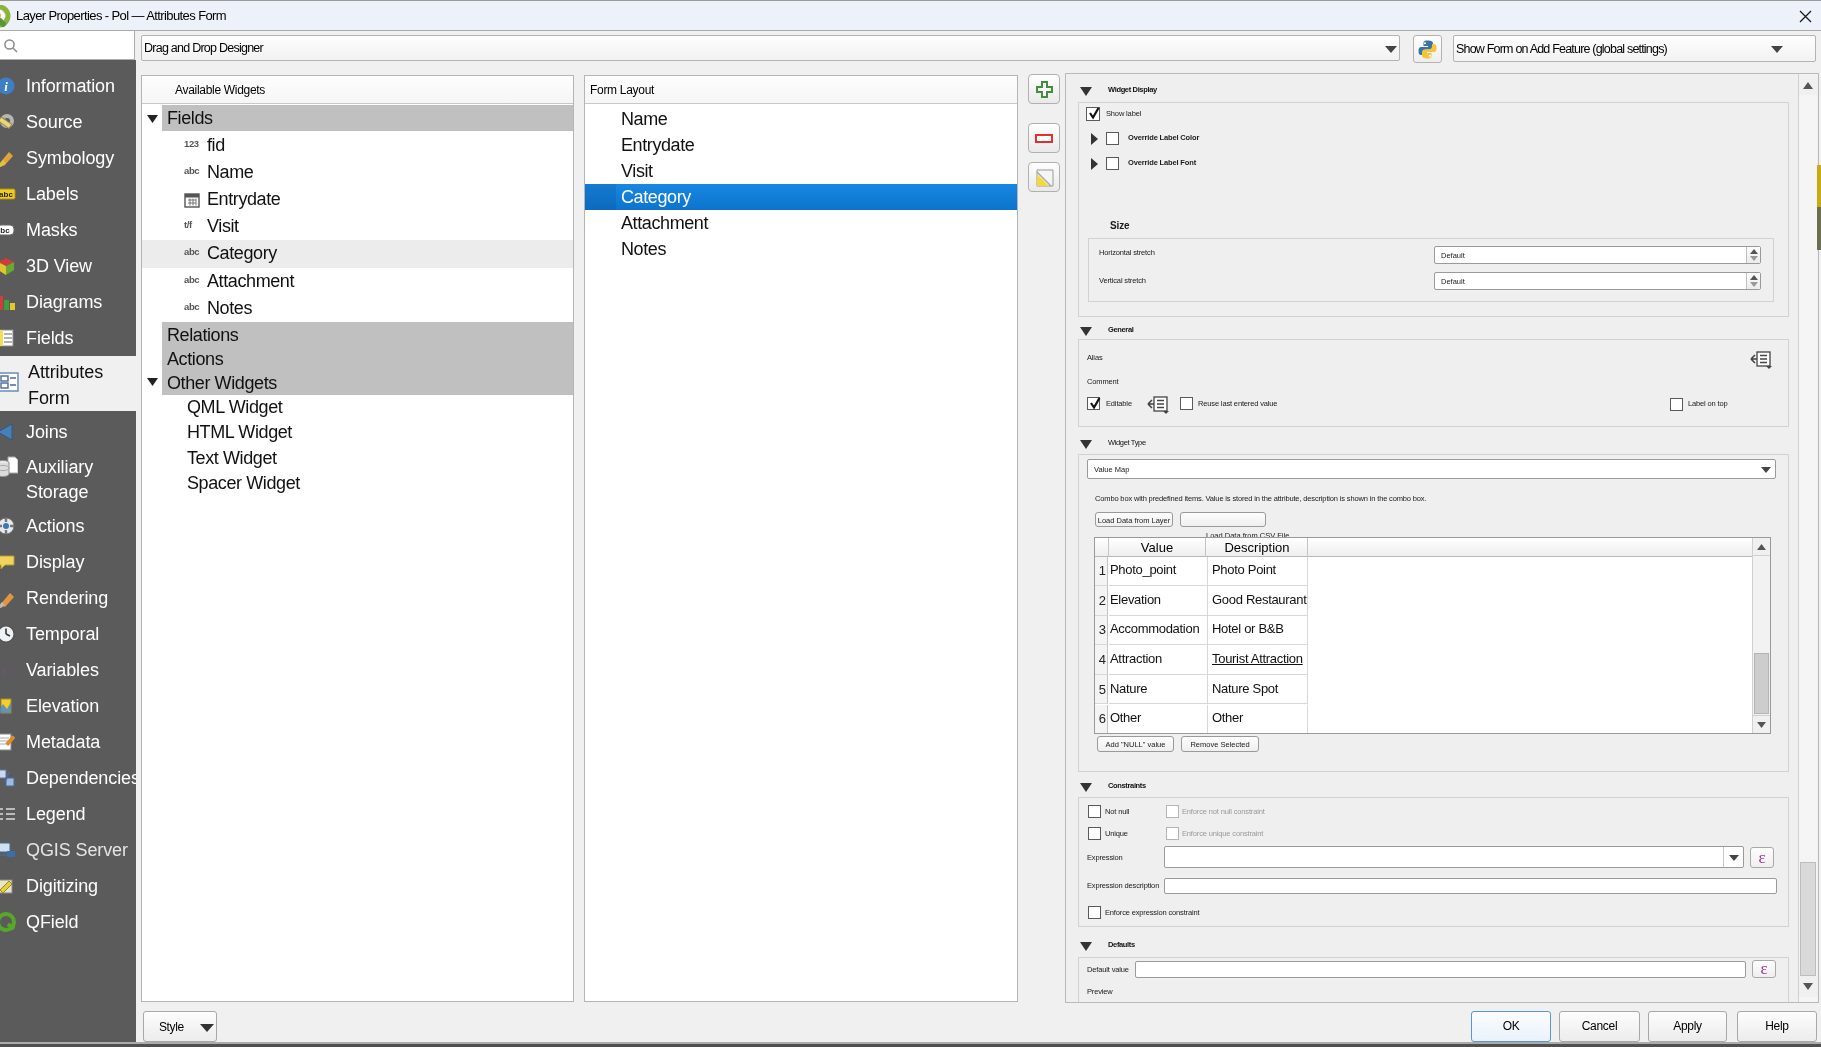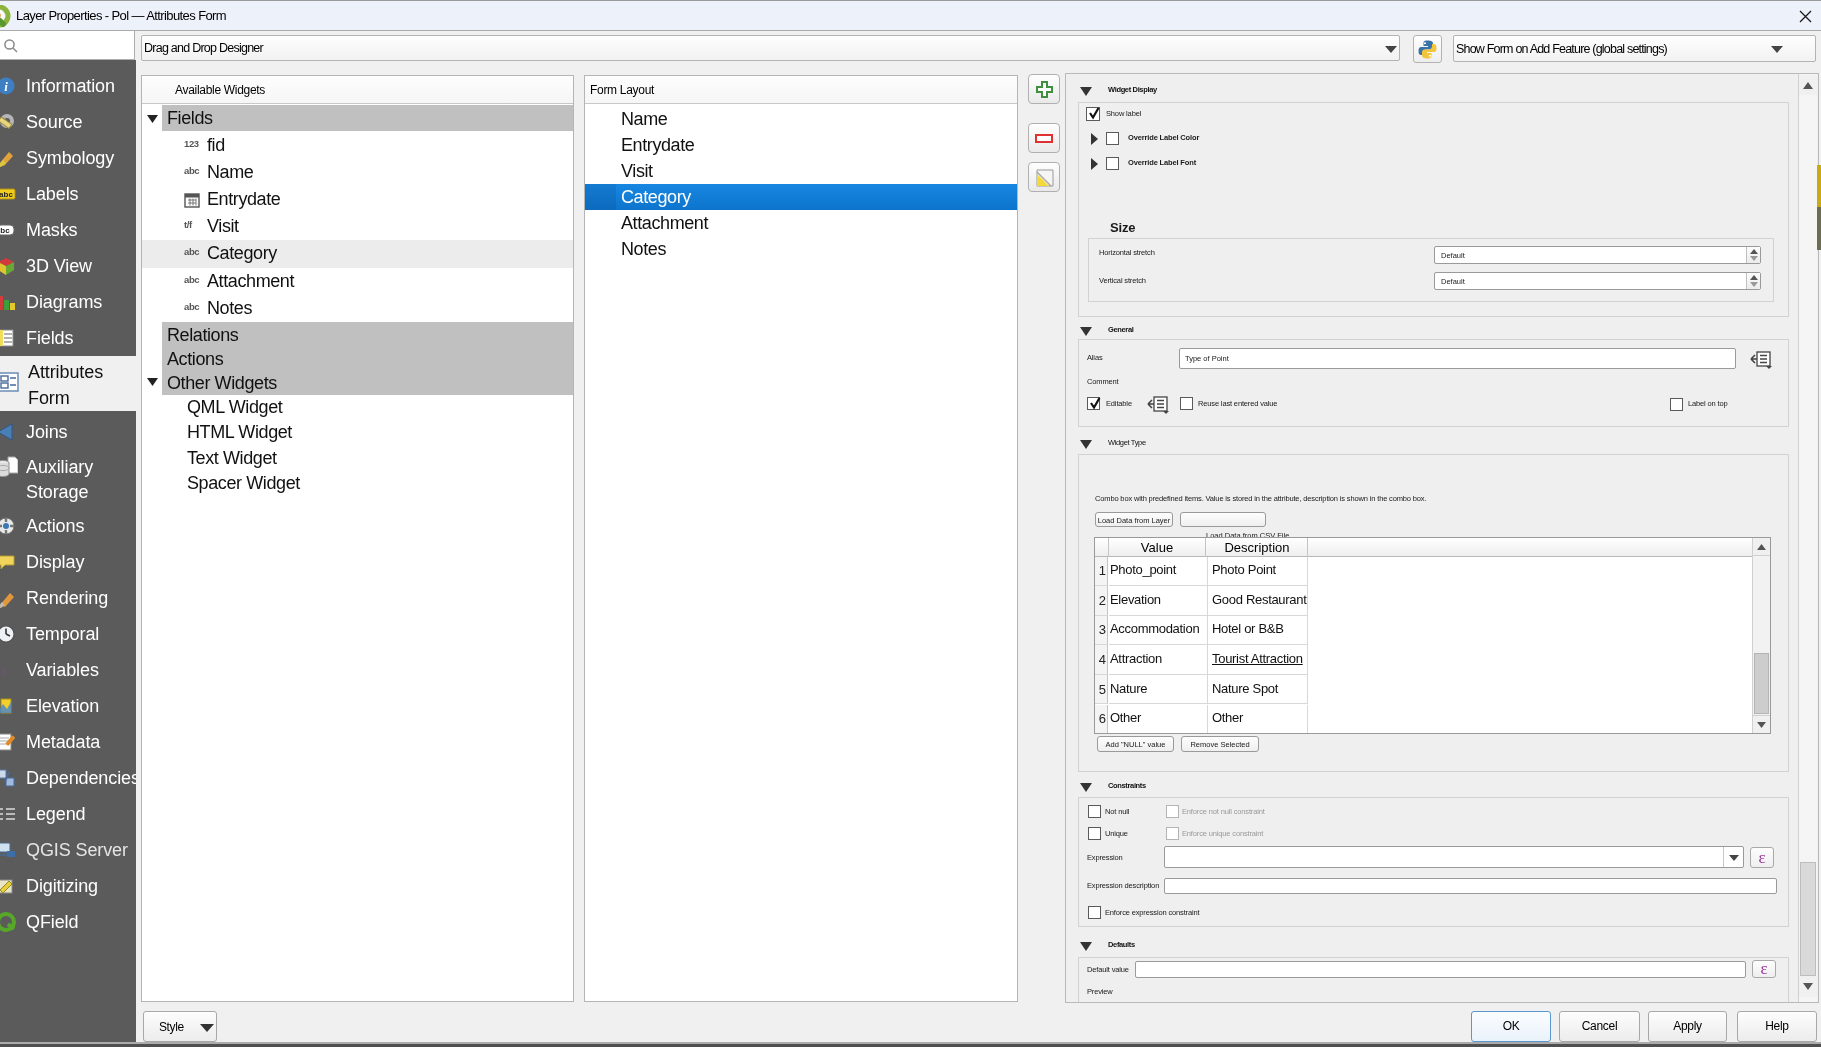--- a/index.html
+++ b/index.html
@@ -260,21 +260,21 @@
 <svg class="abs" style="left:25px;top:59px" width="7" height="12" viewBox="0 0 7 12">
       <path d="M0 0 L7 6 L0 12 Z" fill="#333"></path>
     </svg>
 <div class="abs" style="left:40px;top:58px;width:13px;height:13px;background:#fff;border:1px solid #5a5a5a;"></div>
 <div class="tx" style="left:62px;top:59px;font-size:7.5px;font-weight:bold;letter-spacing:-0.15px;color:#1a1a1a;">Override Label Color</div>
 <svg class="abs" style="left:25px;top:84px" width="7" height="12" viewBox="0 0 7 12">
       <path d="M0 0 L7 6 L0 12 Z" fill="#333"></path>
     </svg>
 <div class="abs" style="left:40px;top:83px;width:13px;height:13px;background:#fff;border:1px solid #5a5a5a;"></div>
 <div class="tx" style="left:62px;top:84px;font-size:7.5px;font-weight:bold;letter-spacing:-0.15px;color:#1a1a1a;">Override Label Font</div>
-<div class="tx" style="left:21px;top:146px;font-size:13px;font-weight:bold;letter-spacing:-0.15px;color:#1a1a1a;padding-left:23px;">Size</div>
+<div class="tx" style="left:21px;top:146px;font-size:10px;font-weight:bold;letter-spacing:-0.15px;color:#1a1a1a;padding-left:23px;">Size</div>
 <div class="abs" style="left:22px;top:164px;width:686px;height:64px;border:1px solid #d2d2d2;"></div>
 <div class="tx" style="left:33px;top:174px;font-size:7.5px;font-weight:normal;letter-spacing:-0.15px;color:#1a1a1a;">Horizontal stretch</div>
 <div class="tx" style="left:33px;top:202px;font-size:7.5px;font-weight:normal;letter-spacing:-0.15px;color:#1a1a1a;">Vertical stretch</div>
 <div class="abs" style="left:368px;top:172px;width:327px;height:18px;background:#fff;border:1px solid #9a9a9a;border-radius:2px;">
       <div class="tx" style="left:6px;top:4.0px;font-size:7.5px;color:#1a1a1a;">Default</div>
       <div class="abs" style="right:0;top:0;width:14px;height:16px;border-left:1px solid #c0c0c0;background:linear-gradient(#fcfcfc,#ececec);">
         <svg style="position:absolute;left:3px;top:2px" width="8" height="5" viewBox="0 0 8 5">
           <path d="M0 5 L4 0 L8 5 Z" fill="#555"></path>
         </svg>
         <svg style="position:absolute;left:3px;bottom:2px" width="8" height="5" viewBox="0 0 8 5">
@@ -292,23 +292,20 @@
           <path d="M0 0 L4 5 L8 0 Z" fill="#999"></path>
         </svg>
       </div>
     </div>
 <svg class="abs" style="left:14px;top:253px" width="12" height="9" viewBox="0 0 12 9">
       <path d="M0 0 h12 l-6 9 Z" fill="#333"></path>
     </svg>
 <div class="tx" style="left:42px;top:251px;font-size:7.5px;font-weight:bold;letter-spacing:-0.35px;color:#111;">General</div>
 <div class="abs" style="left:12px;top:265px;width:711px;height:88px;border:1px solid #d2d2d2;"></div>
 <div class="tx" style="left:21px;top:279px;font-size:7.5px;font-weight:normal;letter-spacing:-0.15px;color:#1a1a1a;">Alias</div>
-<div class="abs" style="left:113px;top:274px;width:557px;height:21px;background:#fff;border:1px solid #9a9a9a;border-radius:2px;">
-      <div class="tx" style="left:5px;top:5px;font-size:7.5px;color:#1a1a1a;">Type of Point</div>
-    </div>
 <svg class="abs" style="left:684px;top:277px" width="22" height="18" viewBox="0 0 22 18">
       <rect x="7" y="1" width="13" height="14" fill="#fff" stroke="#444" stroke-width="1.3"></rect>
       <path d="M10 4.5 h7 M10 8 h7 M10 11.5 h7" stroke="#444" stroke-width="1.3"></path>
       <path d="M7 8 L1 8 M1 8 L5 4 M1 8 L5 12" stroke="#444" stroke-width="1.6" fill="none"></path>
       <path d="M16 15 h6 l-3 3 Z" fill="#444"></path>
     </svg>
 <div class="tx" style="left:21px;top:303px;font-size:7.5px;font-weight:normal;letter-spacing:-0.15px;color:#1a1a1a;">Comment</div>
 <div class="abs" style="left:21px;top:323px;width:13px;height:13px;background:#fff;border:1px solid #5a5a5a;">
       <svg style="position:absolute;left:0px;top:-2px" width="14" height="15" viewBox="0 0 14 15">
         <path d="M3 7 L6 11.5 L11.5 2" fill="none" stroke="#111" stroke-width="2.2"></path>
@@ -323,20 +320,26 @@
     </svg>
 <div class="abs" style="left:114px;top:323px;width:13px;height:13px;background:#fff;border:1px solid #5a5a5a;"></div>
 <div class="tx" style="left:132px;top:325px;font-size:7.5px;font-weight:normal;letter-spacing:-0.15px;color:#1a1a1a;">Reuse last entered value</div>
 <div class="abs" style="left:604px;top:324px;width:13px;height:13px;background:#fff;border:1px solid #5a5a5a;"></div>
 <div class="tx" style="left:622px;top:325px;font-size:7.5px;font-weight:normal;letter-spacing:-0.15px;color:#1a1a1a;">Label on top</div>
 <svg class="abs" style="left:14px;top:366px" width="12" height="9" viewBox="0 0 12 9">
       <path d="M0 0 h12 l-6 9 Z" fill="#333"></path>
     </svg>
 <div class="tx" style="left:42px;top:364px;font-size:7.5px;font-weight:normal;letter-spacing:-0.35px;color:#111;">Widget Type</div>
 <div class="abs" style="left:12px;top:380px;width:711px;height:318px;border:1px solid #d2d2d2;"></div>
+<div class="abs" style="left:21px;top:385px;width:689px;height:20px;background:#fff;border:1px solid #9a9a9a;border-radius:2px;">
+      <div class="tx" style="left:6px;top:5px;font-size:7.5px;color:#1a1a1a;">Value Map</div>
+      <svg class="abs" style="left:673px;top:7px" width="10" height="6" viewBox="0 0 10 6">
+        <path d="M0 0 h10 l-5 6 Z" fill="#444"></path>
+      </svg>
+    </div>
 <div class="tx" style="left:29px;top:420px;font-size:7.5px;font-weight:normal;letter-spacing:-0.15px;color:#1a1a1a;">Combo box with predefined items. Value is stored in the attribute, description is shown in the combo box.</div>
 <div class="abs" style="left:29px;top:438px;width:78px;height:15px;background:linear-gradient(#fdfdfd,#efefef);border:1px solid #9a9a9a;border-radius:3px;text-align:center;">
       <div style="font-size:7.5px;color:#1a1a1a;margin-top:2.5px;white-space:nowrap;">Load Data from Layer</div>
     </div>
 <div class="abs" style="left:114px;top:438px;width:86px;height:15px;background:linear-gradient(#fdfdfd,#efefef);border:1px solid #9a9a9a;border-radius:3px;text-align:center;">
       <div style="font-size:7.5px;color:#1a1a1a;margin-top:18px;white-space:nowrap;padding-left:25px;">Load Data from CSV File</div>
     </div>
 <div class="abs" style="left:28px;top:463px;width:677px;height:197px;background:#fff;border:1px solid #999;overflow:hidden;">
 <div class="abs" style="left:0;top:0;width:675px;height:18.5px;background:linear-gradient(#fff,#eee);border-bottom:1px solid #b8b8b8;"></div>
 <div class="abs" style="left:13px;top:0;width:98px;height:18.5px;border-left:1px solid #c4c4c4;border-right:1px solid #c4c4c4;text-align:center;">

